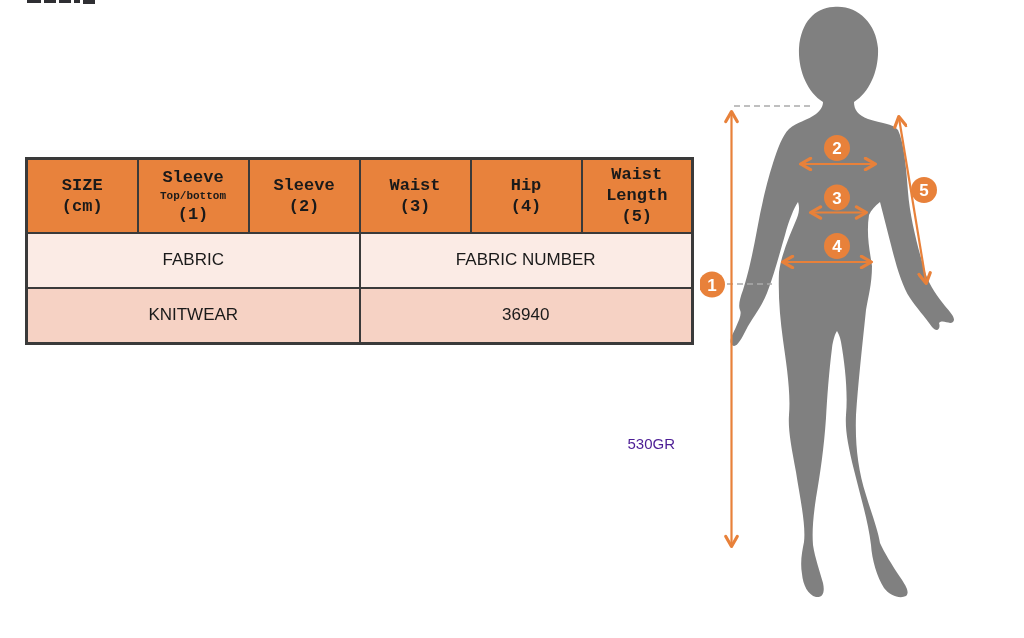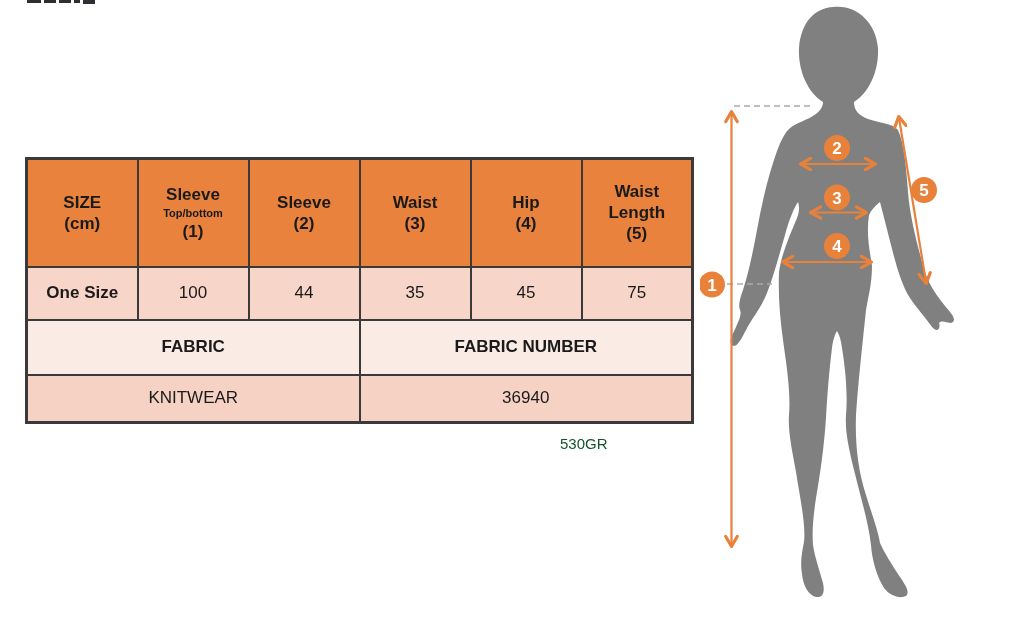--- a/index.html
+++ b/index.html
@@ -12,33 +12,33 @@
   .top-fragment{position:absolute;left:27px;top:0;height:4px;display:flex;gap:3px;align-items:flex-start;}
   .top-fragment i{display:block;height:3px;background:#2f2f33;}
 
   
   .size-table-wrap{position:absolute;left:25px;top:157px;}
   table.size-table{border-collapse:collapse;border:3px solid #3a3a3a;table-layout:fixed;width:666px;}
   table.size-table col{width:111px;}
   table.size-table th,table.size-table td{
     border:2px solid #3a3a3a;text-align:center;vertical-align:middle;padding:0 4px;
   }
-  tr.hdr{height:108px;}
+  tr.hdr{height:74px;font-family:Liberation Mono, monospace;}
   tr.hdr th{background:#E8823C;font-size:17px;font-weight:bold;line-height:21px;}
   .hdr-sub{display:block;font-size:11px;font-weight:bold;line-height:16px;}
   .hdr-sub:empty,.hdr-name:empty,.hdr-num:empty{display:none;}
   .hdr-name,.hdr-num{display:block;}
   tr.vals{height:53px;background:#F7D6C9;font-size:17px;}
   tr.vals td:first-child{font-weight:bold;}
-  tr.fabric{height:55px;background:#FBEBE5;font-size:17px;font-weight:bold;}
-  tr.model{height:48px;background:#F6D2C4;font-size:17px;}
+  tr.fabric{height:55px;background:#FBEBE5;font-size:17px;font-weight:normal;}
+  tr.model{height:56px;background:#F6D2C4;font-size:17px;}
 
   .weight-note{
-    position:absolute;left:560px;top:435px;width:115px;text-align:left;
-    font-size:15px;color:#14532d;
+    position:absolute;left:560px;top:435px;width:115px;text-align:right;
+    font-size:15px;color:#4c1d95;
   }
 
   .figure-svg{position:absolute;left:700px;top:0;width:324px;height:638px;}
   .marker-num{font-family:"Liberation Sans",sans-serif;font-size:17px;font-weight:bold;fill:#ffffff;}
 </style>
 </head>
 <body>
 
 <div class="canvas">
 
@@ -85,28 +85,20 @@
         <th>
           <span class="hdr-name">Hip</span>
 
           <span class="hdr-num">(4)</span>
         </th>
         <th>
           <span class="hdr-name">Waist Length</span>
 
           <span class="hdr-num">(5)</span>
         </th>
-      </tr>
-      <tr class="vals">
-        <td>One Size</td>
-        <td>100</td>
-        <td>44</td>
-        <td>35</td>
-        <td>45</td>
-        <td>75</td>
       </tr>
       <tr class="fabric">
         <td colspan="3">FABRIC</td>
         <td colspan="3">FABRIC NUMBER</td>
       </tr>
       <tr class="model">
         <td colspan="3">KNITWEAR</td>
         <td colspan="3">36940</td>
       </tr>
     </tbody>

